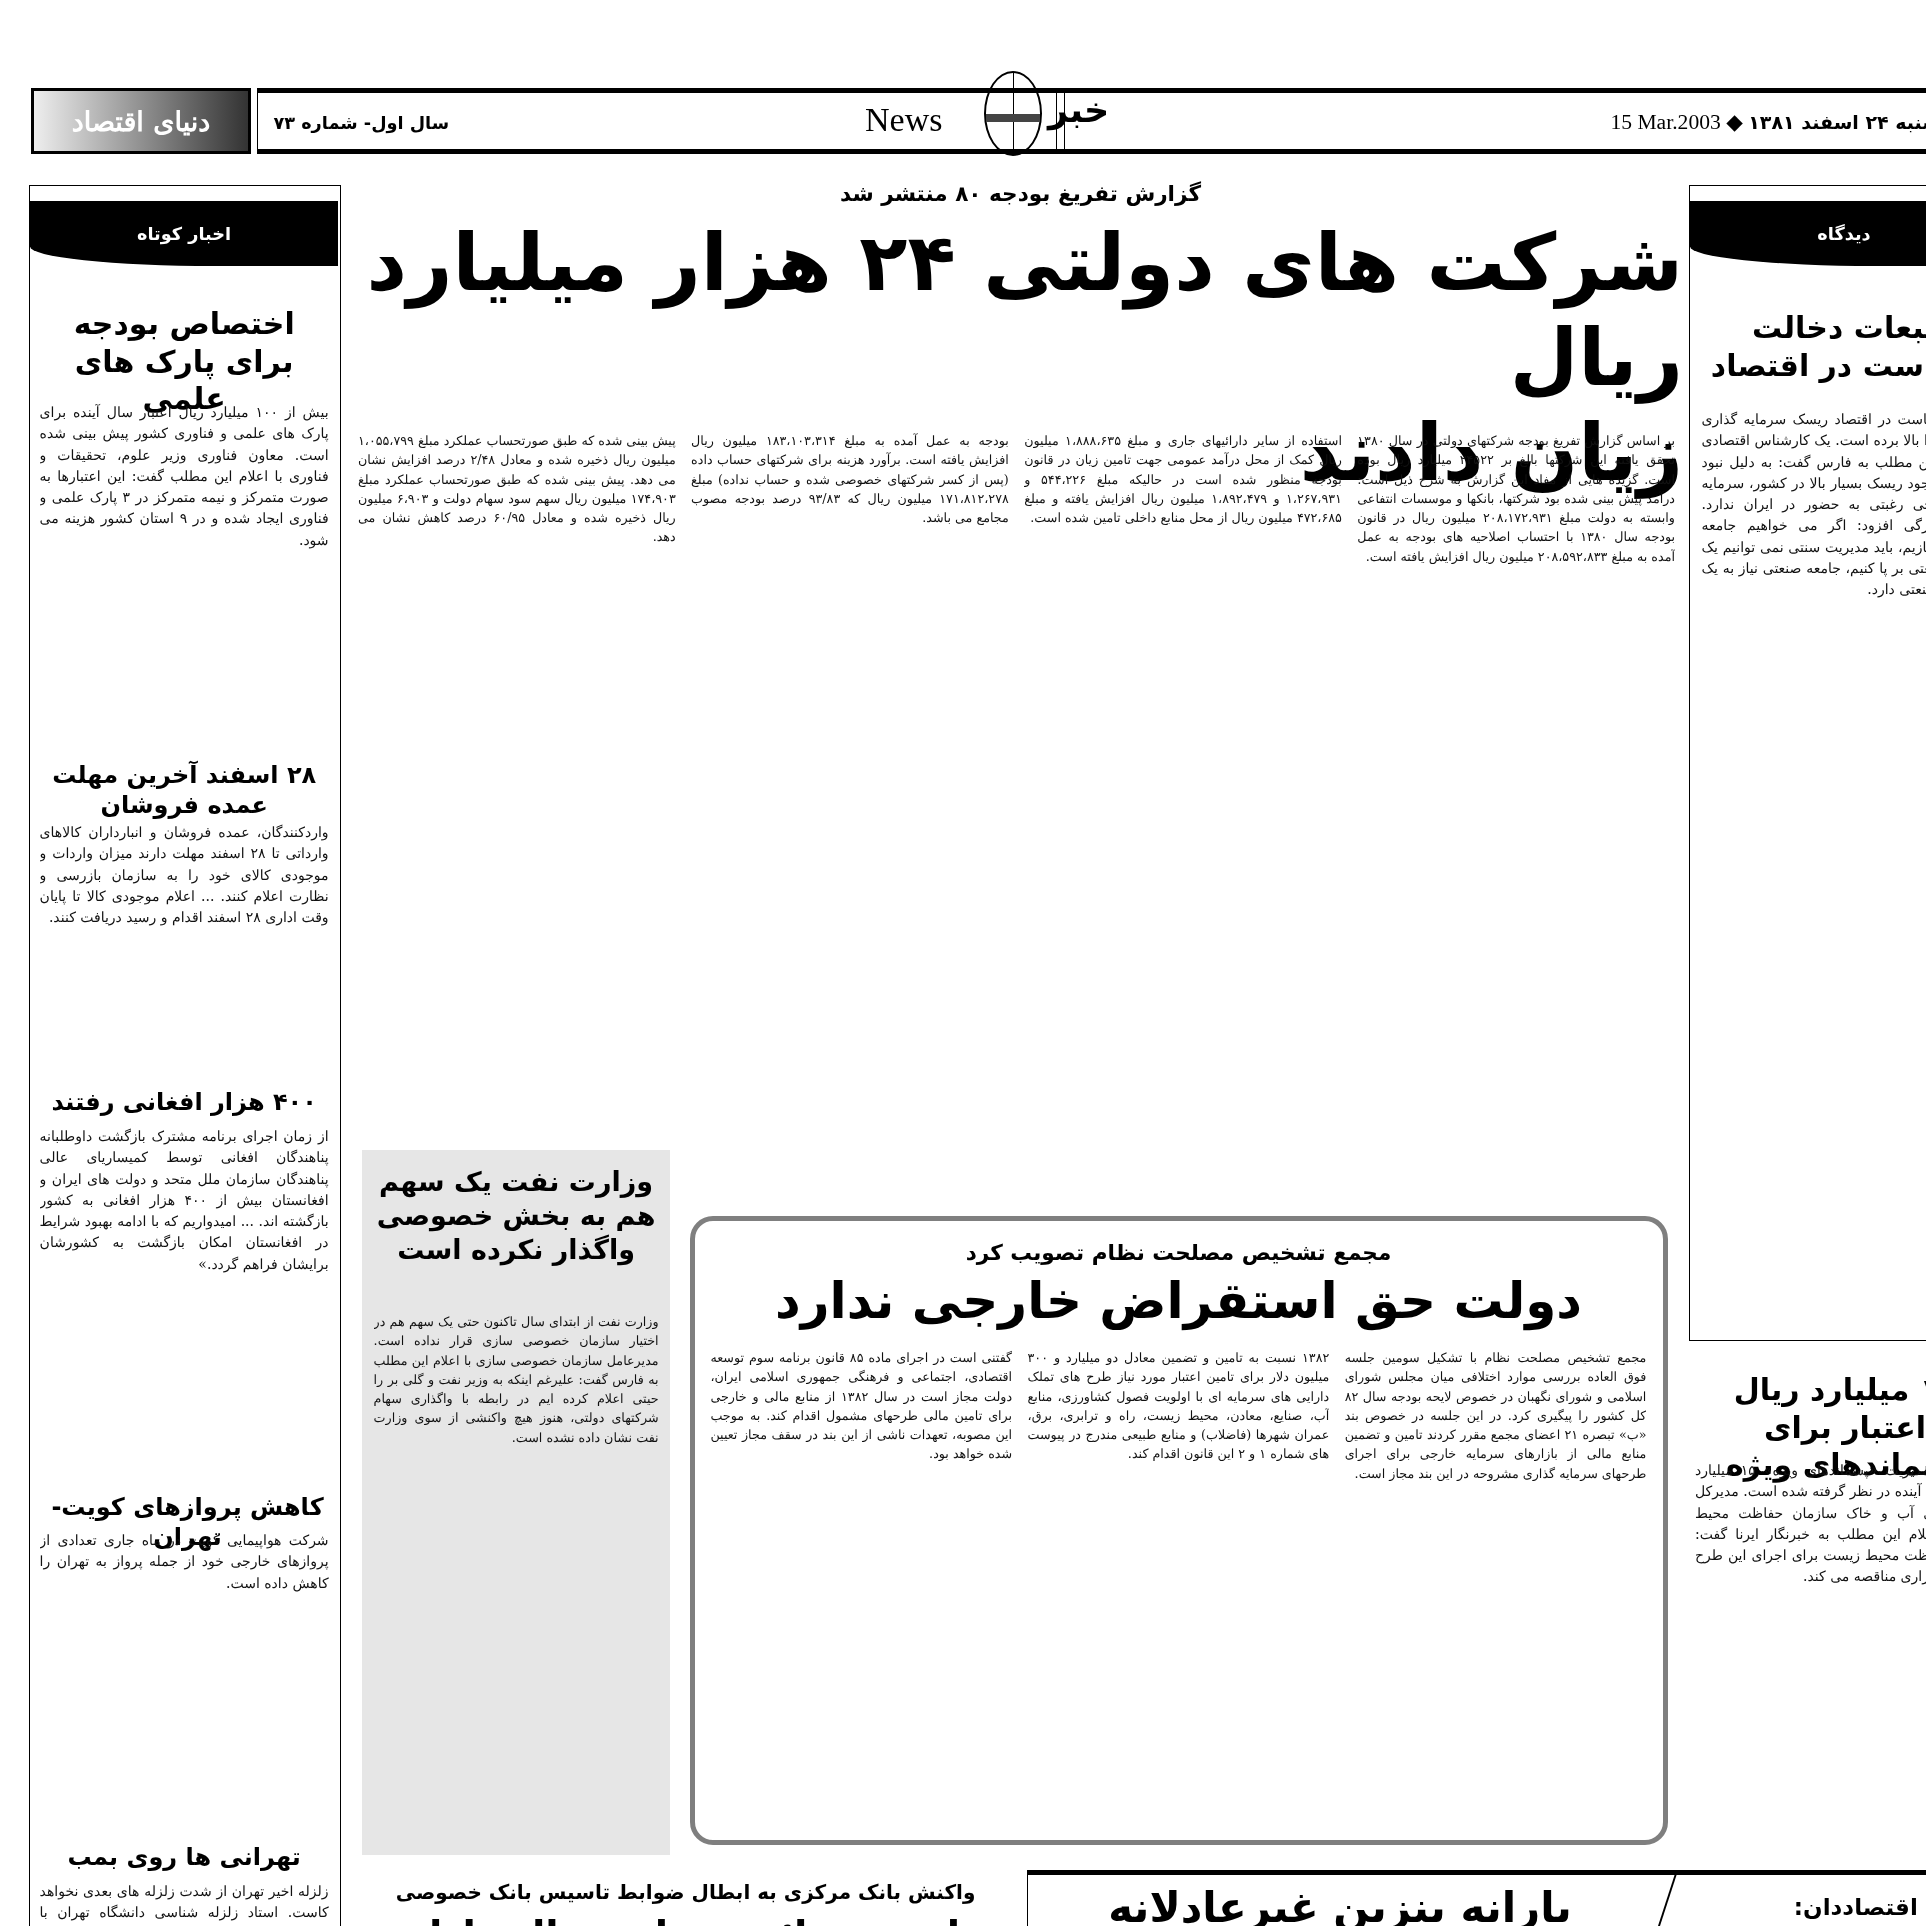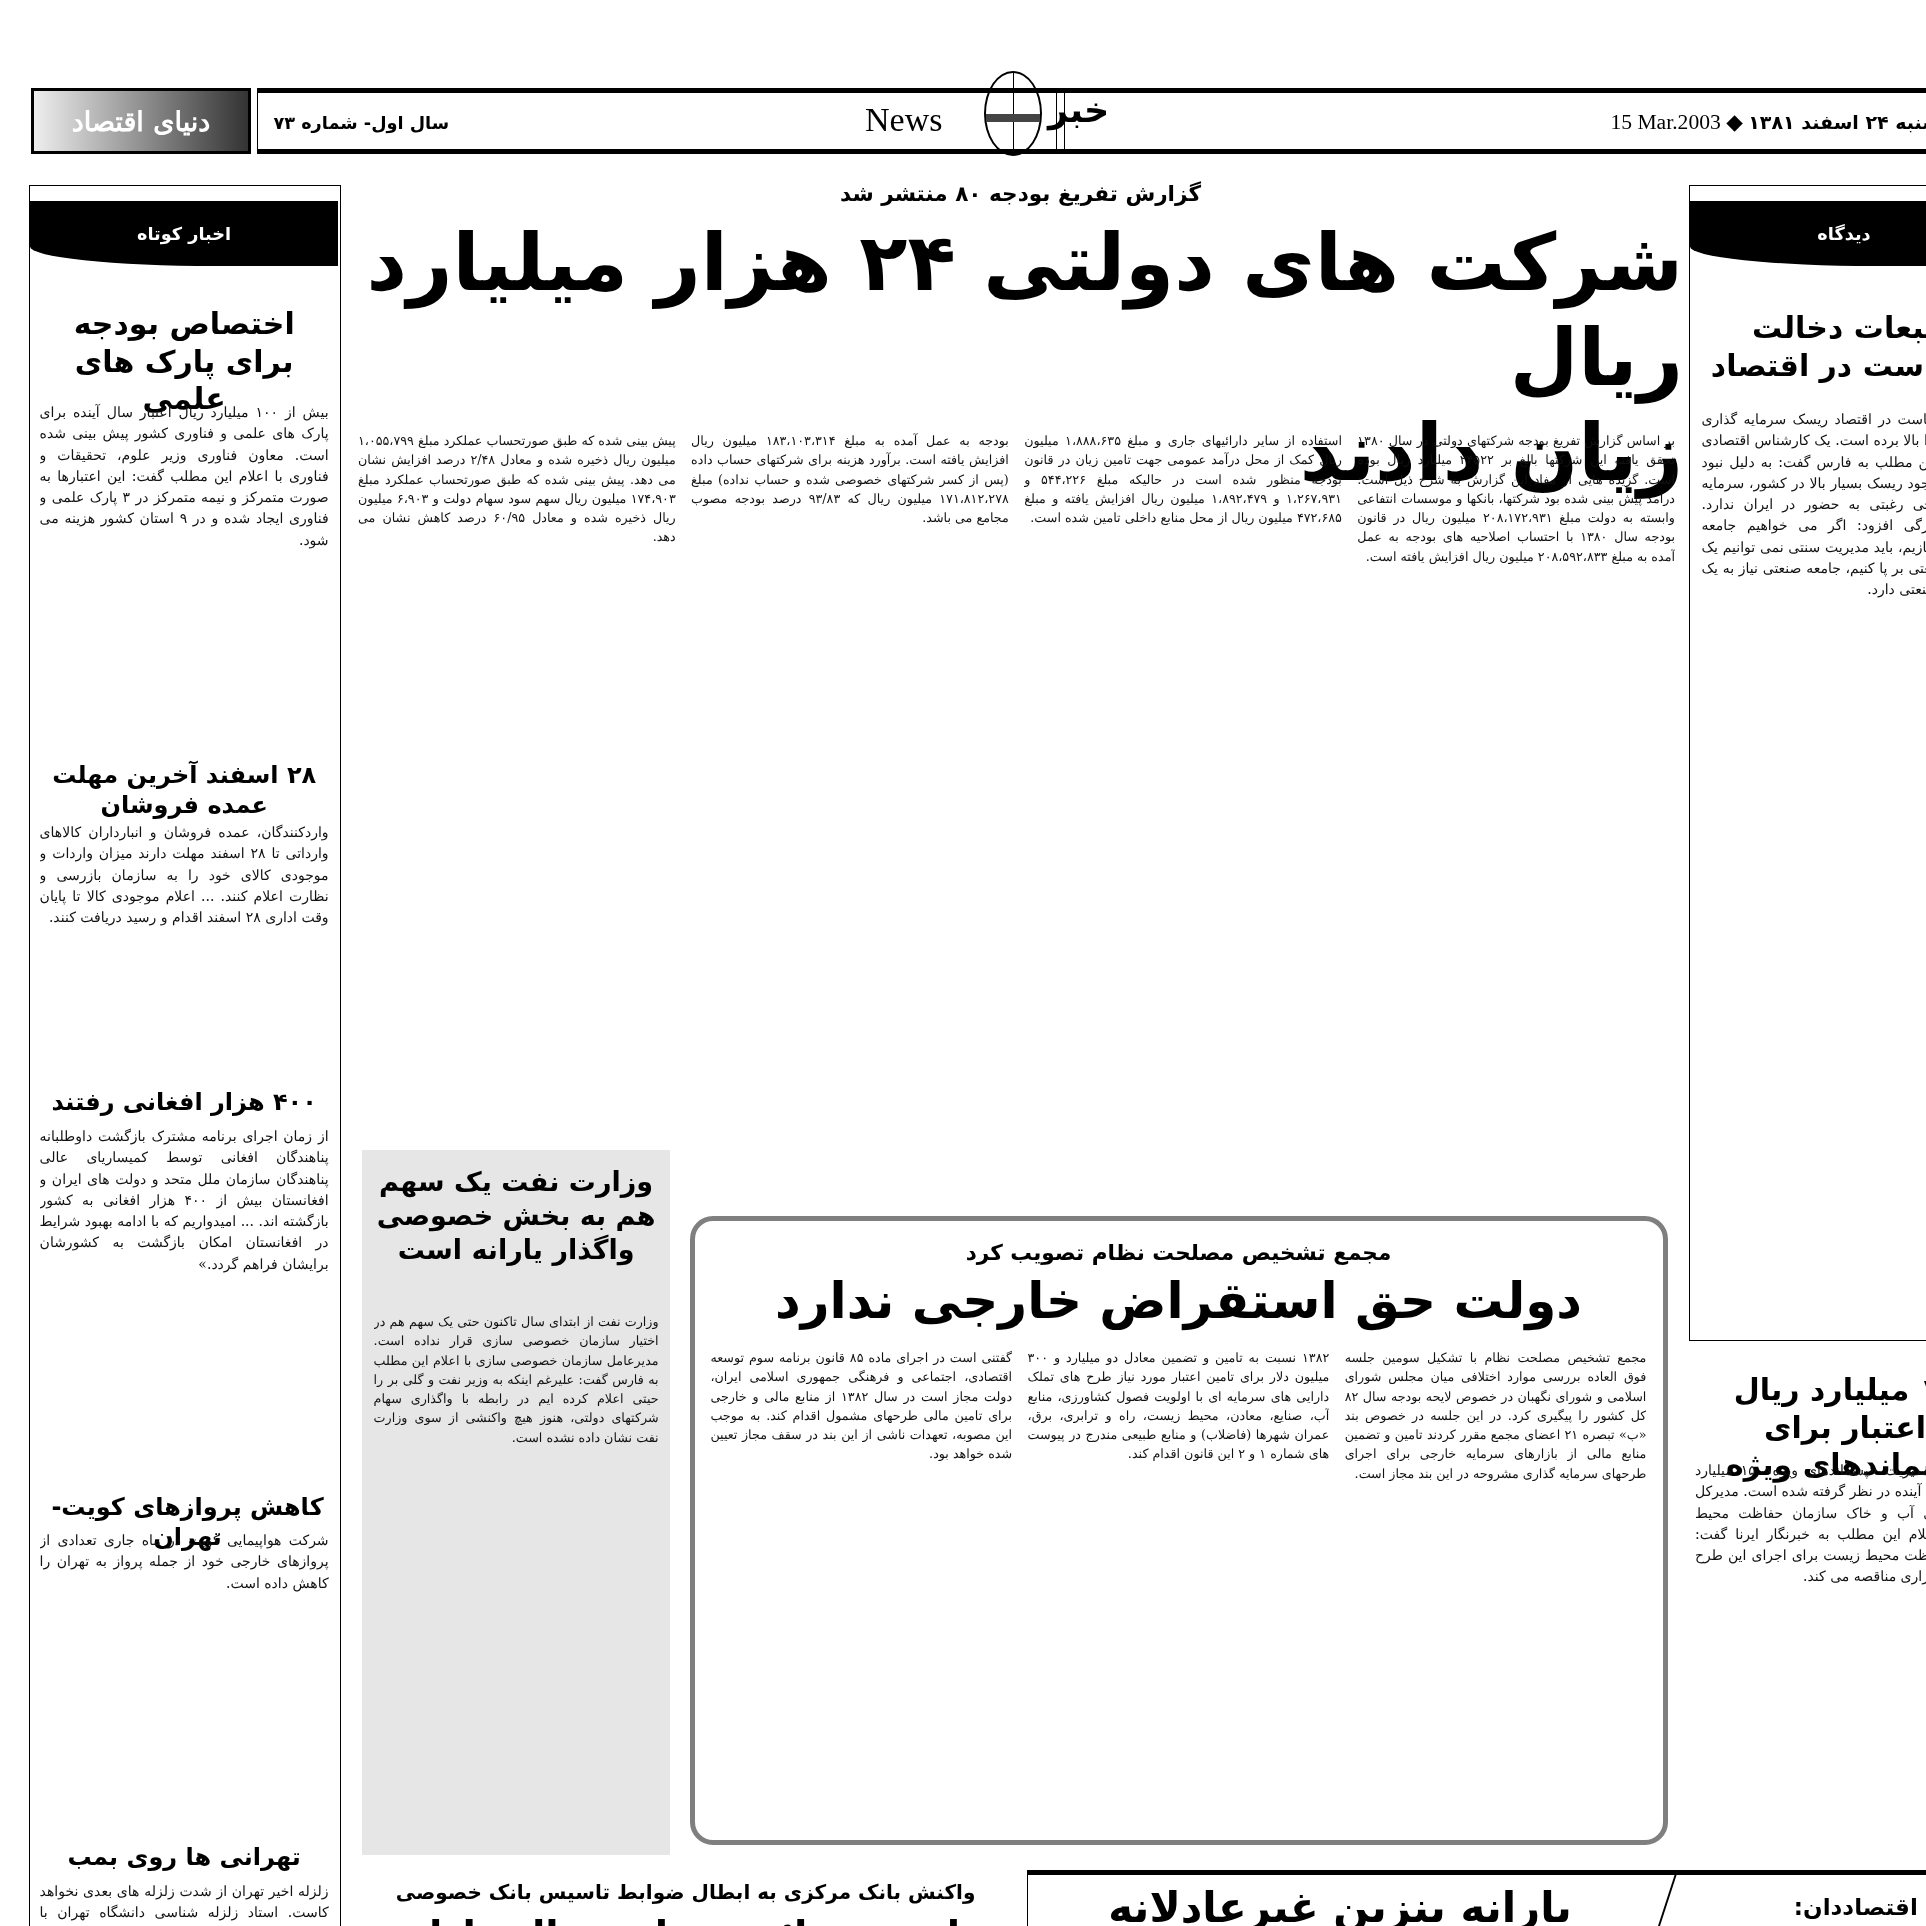--- a/index.html
+++ b/index.html
@@ -90,21 +90,21 @@
   <div>زیان دادند</div>
 </div>
 <div class="abs cols" style="left:358px;top:431px;width:1317px;height:717px;">
   <div class="body">بر اساس گزارش تفریغ بودجه شرکتهای دولتی در سال ۱۳۸۰ تحقق یافته این شرکتها بالغ بر ۲۴۵۲۲ میلیارد ریال بوده است. گزیده هایی از مفاد این گزارش به شرح ذیل است: درآمد پیش بینی شده بود شرکتها، بانکها و موسسات انتفاعی وابسته به دولت مبلغ ۲۰۸،۱۷۲،۹۳۱ میلیون ریال در قانون بودجه سال ۱۳۸۰ با احتساب اصلاحیه های بودجه به عمل آمده به مبلغ ۲۰۸،۵۹۲،۸۳۳ میلیون ریال افزایش یافته است.</div>
   <div class="body">استفاده از سایر دارائیهای جاری و مبلغ ۱،۸۸۸،۶۳۵ میلیون ریال کمک از محل درآمد عمومی جهت تامین زیان در قانون بودجه منظور شده است در حالیکه مبلغ ۵۴۴،۲۲۶ و ۱،۲۶۷،۹۳۱ و ۱،۸۹۲،۴۷۹ میلیون ریال افزایش یافته و مبلغ ۴۷۲،۶۸۵ میلیون ریال از محل منابع داخلی تامین شده است.</div>
   <div class="body">بودجه به عمل آمده به مبلغ ۱۸۳،۱۰۳،۳۱۴ میلیون ریال افزایش یافته است. برآورد هزینه برای شرکتهای حساب داده (پس از کسر شرکتهای خصوصی شده و حساب نداده) مبلغ ۱۷۱،۸۱۲،۲۷۸ میلیون ریال که ۹۳/۸۳ درصد بودجه مصوب مجامع می باشد.</div>
   <div class="body">پیش بینی شده که طبق صورتحساب عملکرد مبلغ ۱،۰۵۵،۷۹۹ میلیون ریال ذخیره شده و معادل ۲/۴۸ درصد افزایش نشان می دهد. پیش بینی شده که طبق صورتحساب عملکرد مبلغ ۱۷۴،۹۰۳ میلیون ریال سهم سود سهام دولت و ۶،۹۰۳ میلیون ریال ذخیره شده و معادل ۶۰/۹۵ درصد کاهش نشان می دهد.</div>
 </div>
 
 <div class="abs gray-panel" style="left:362px;top:1150px;width:308px;height:705px;">
-  <div class="abs rtl center h-side" style="left:11.6px;top:15.4px;width:285px;text-align:center;font-size:27px;">وزارت نفت یک سهم هم به بخش خصوصی واگذار یارانه است</div>
+  <div class="abs rtl center h-side" style="left:11.6px;top:15.4px;width:285px;text-align:center;font-size:27px;">وزارت نفت یک سهم هم به بخش خصوصی واگذار نکرده است</div>
   <div class="abs body" style="left:11.6px;top:162px;width:285px;height:532px;">وزارت نفت از ابتدای سال تاکنون حتی یک سهم هم در اختیار سازمان خصوصی سازی قرار نداده است. مدیرعامل سازمان خصوصی سازی با اعلام این مطلب به فارس گفت: علیرغم اینکه به وزیر نفت و گلی بر را حیتی اعلام کرده ایم در رابطه با واگذاری سهام شرکتهای دولتی، هنوز هیچ واکنشی از سوی وزارت نفت نشان داده نشده است.</div>
 </div>
 
 <div class="abs round-frame" style="left:690px;top:1216px;width:978px;height:629px;border-bottom-width:5.4px;">
   <div class="abs rtl center h-kicker" style="left:0;top:19px;width:967px;text-align:center;">مجمع تشخیص مصلحت نظام تصویب کرد</div>
   <div class="abs rtl center h-mid" style="left:0;top:50px;width:967px;text-align:center;">دولت حق استقراض خارجی ندارد</div>
   <div class="abs cols" style="left:15.4px;top:127px;width:936px;height:555px;">
     <div class="body">مجمع تشخیص مصلحت نظام با تشکیل سومین جلسه فوق العاده بررسی موارد اختلافی میان مجلس شورای اسلامی و شورای نگهبان در خصوص لایحه بودجه سال ۸۲ کل کشور را پیگیری کرد. در این جلسه در خصوص بند «ب» تبصره ۲۱ اعضای مجمع مقرر کردند تامین و تضمین منابع مالی از بازارهای سرمایه خارجی برای اجرای طرحهای سرمایه گذاری مشروحه در این بند مجاز است.</div>
     <div class="body">۱۳۸۲ نسبت به تامین و تضمین معادل دو میلیارد و ۳۰۰ میلیون دلار برای تامین اعتبار مورد نیاز طرح های تملک دارایی های سرمایه ای با اولویت فصول کشاورزی، منابع آب، صنایع، معادن، محیط زیست، راه و ترابری، برق، عمران شهرها (فاضلاب) و منابع طبیعی مندرج در پیوست های شماره ۱ و ۲ این قانون اقدام کند.</div>
     <div class="body">گفتنی است در اجرای ماده ۸۵ قانون برنامه سوم توسعه اقتصادی، اجتماعی و فرهنگی جمهوری اسلامی ایران، دولت مجاز است در سال ۱۳۸۲ از منابع مالی و خارجی برای تامین مالی طرحهای مشمول اقدام کند. به موجب این مصوبه، تعهدات ناشی از این بند در سقف مجاز تعیین شده خواهد بود.</div>

